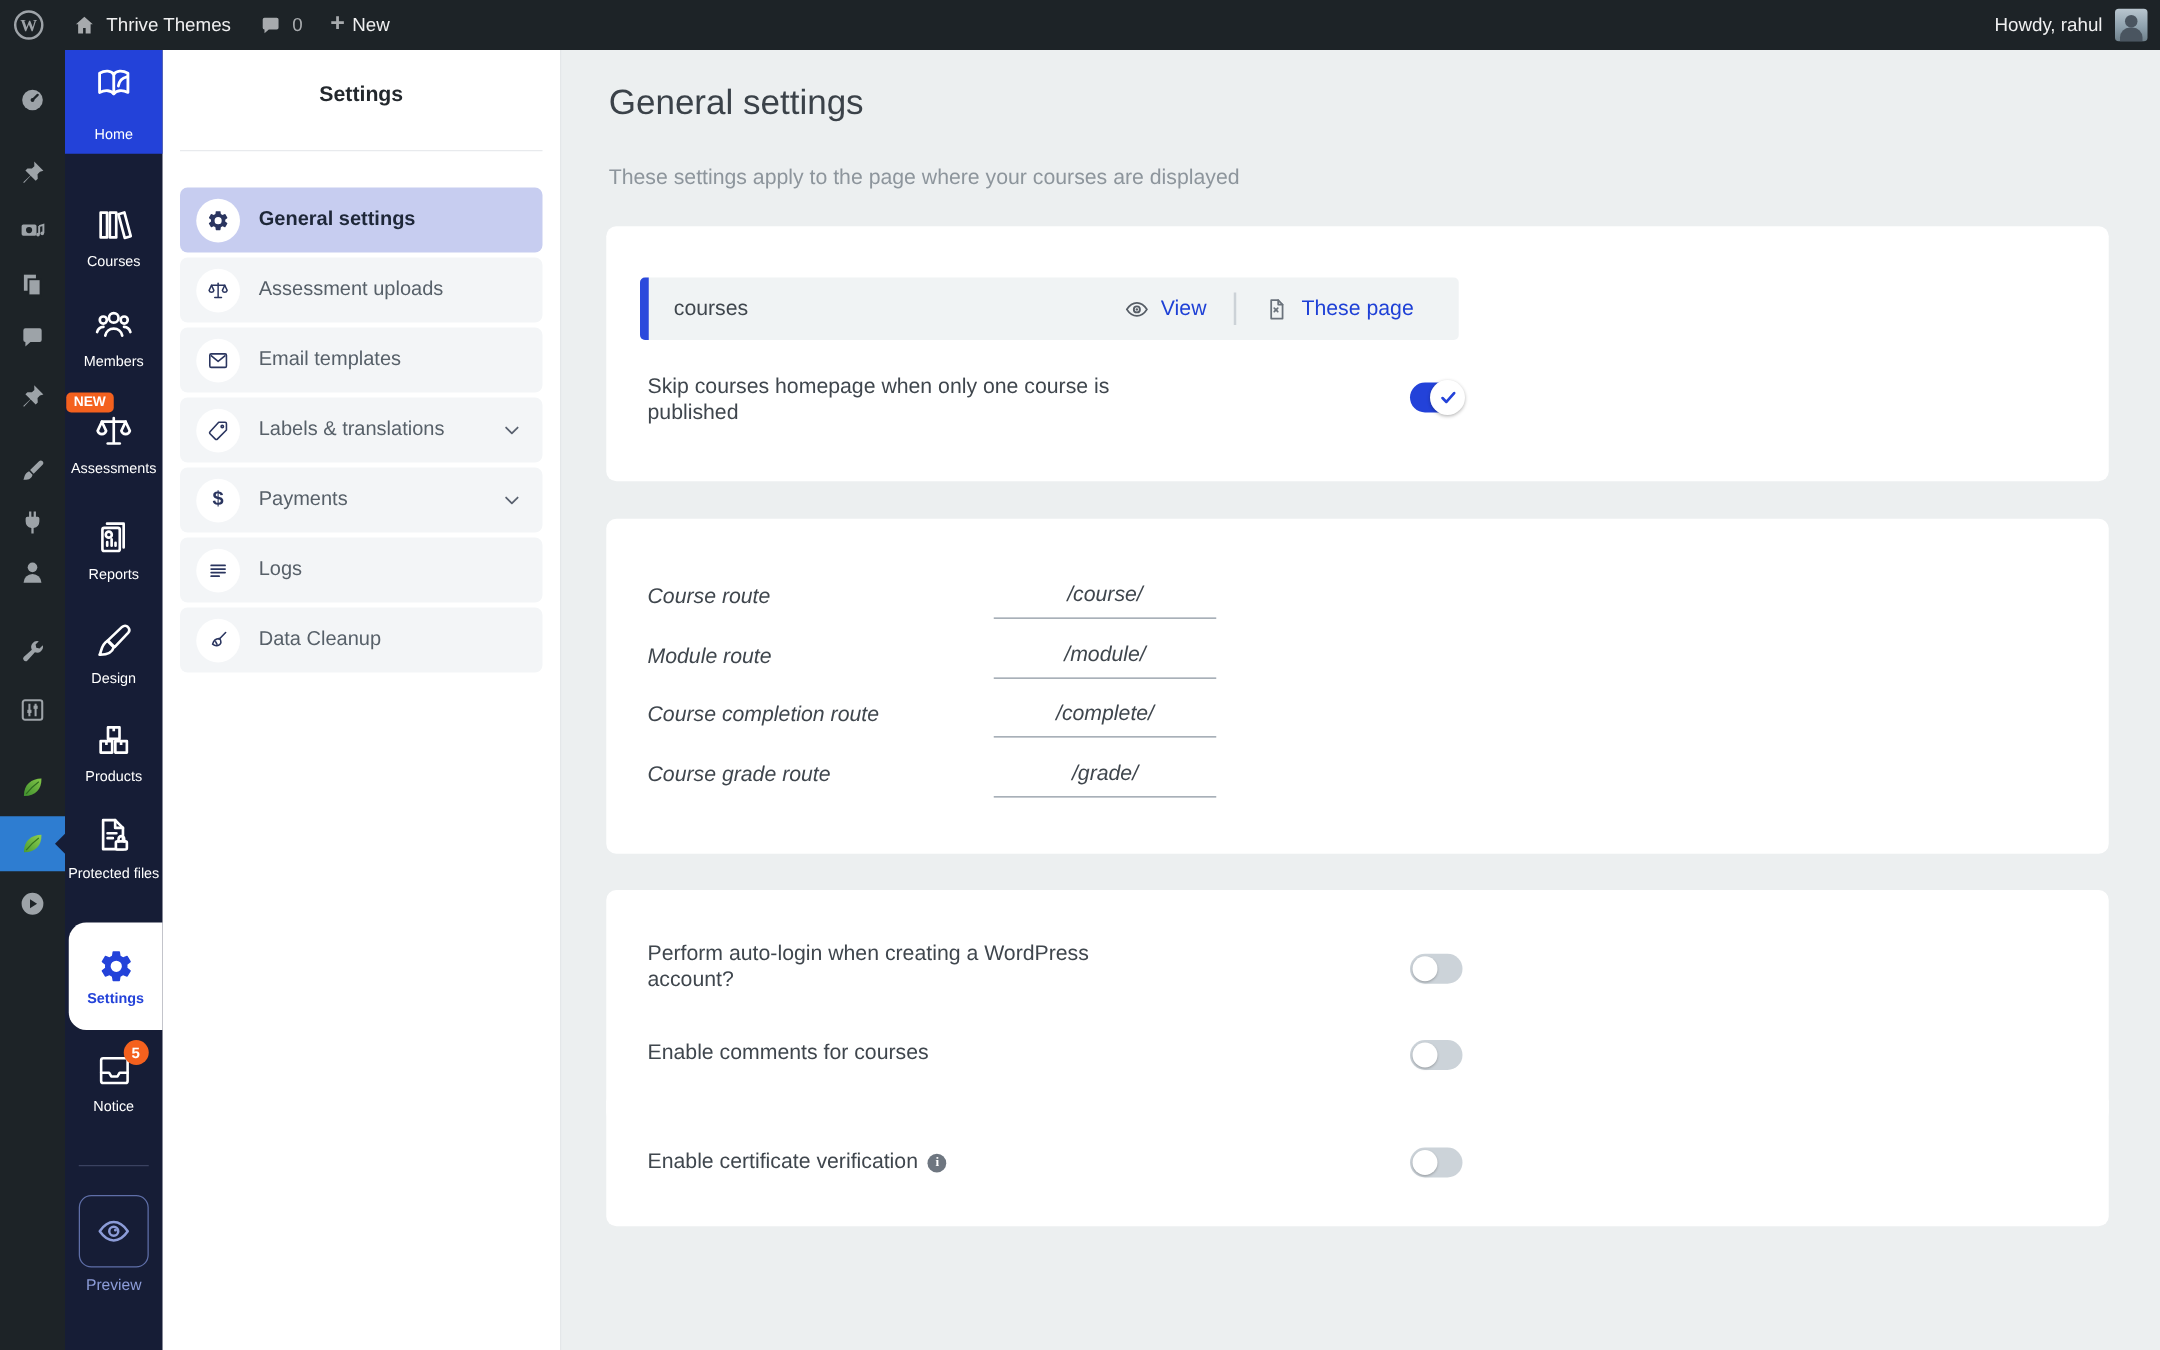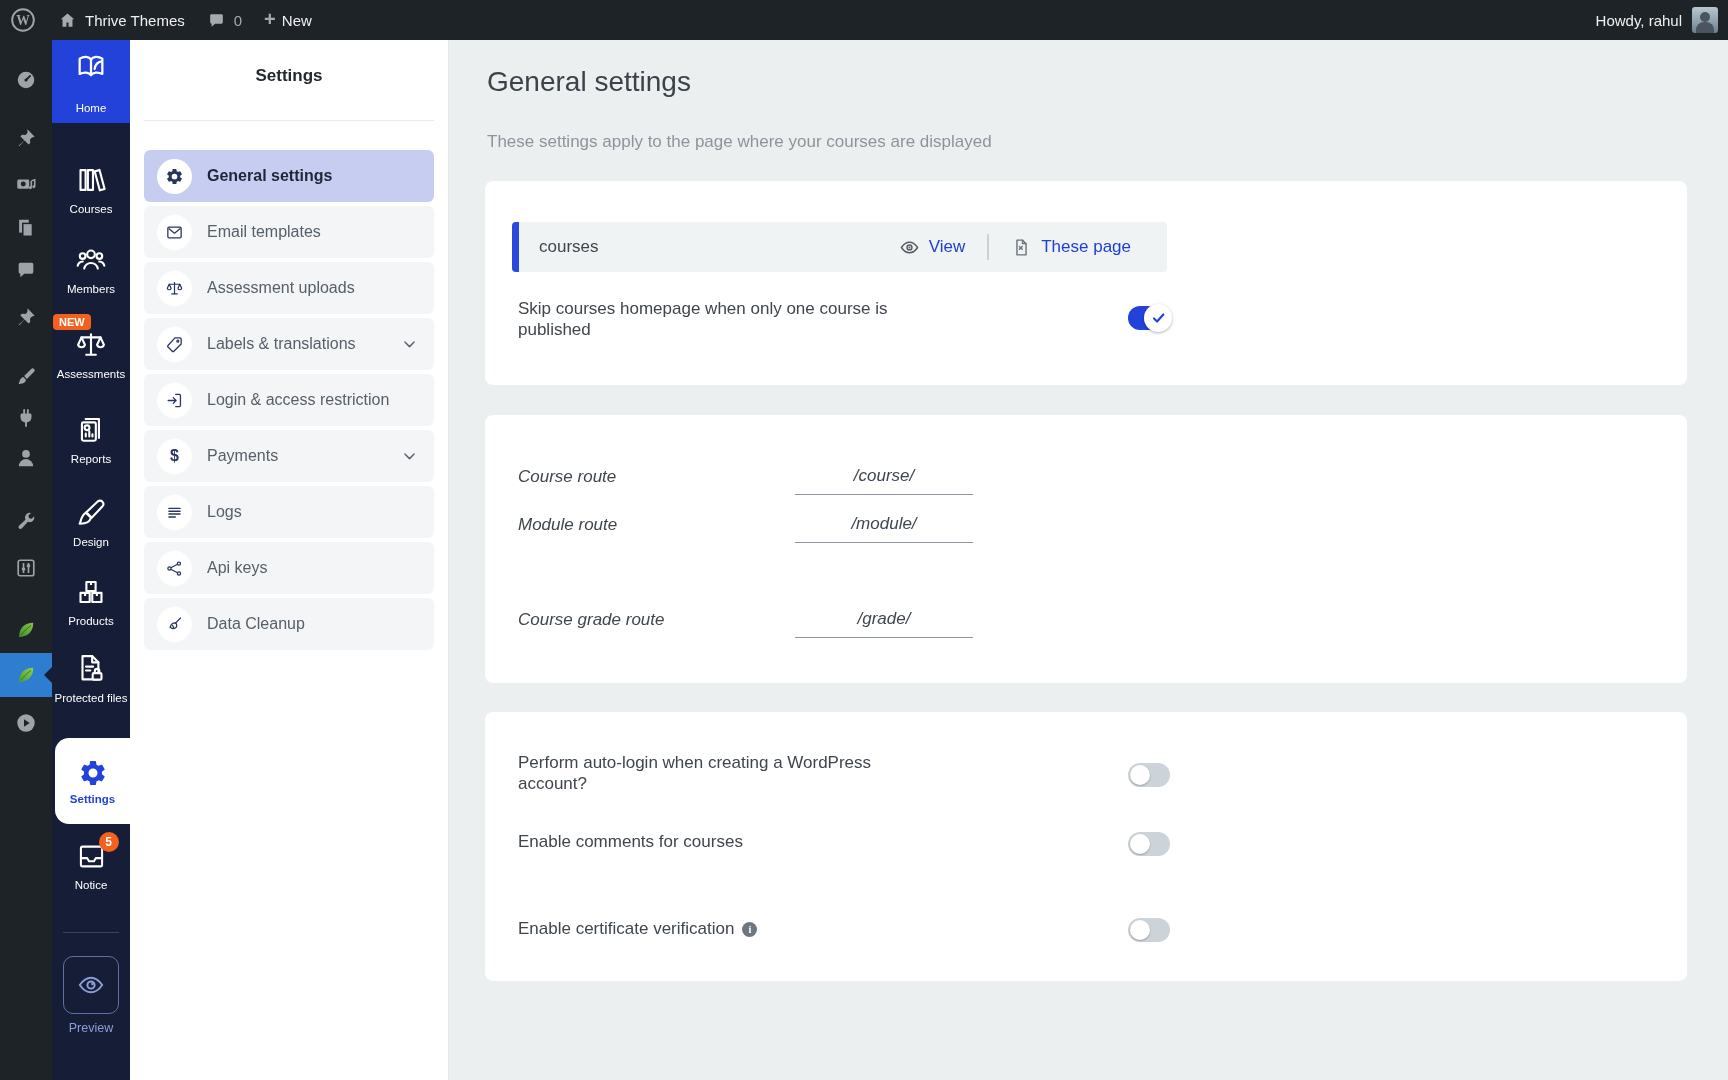--- a/index.html
+++ b/index.html
@@ -332,94 +332,74 @@
         <span class="mi-circle">
           <svg viewBox="0 0 24 24">
             <path fill="#2a355f" d="M19.14 12.94c.04-.3.06-.61.06-.94s-.02-.64-.07-.94l2.03-1.58a.49.49 0 0 0 .12-.61l-1.92-3.32a.49.49 0 0 0-.59-.22l-2.39.96c-.5-.38-1.03-.7-1.62-.94l-.36-2.54a.48.48 0 0 0-.48-.41h-3.84c-.24 0-.43.17-.47.41l-.36 2.54c-.59.24-1.13.57-1.62.94l-2.39-.96a.49.49 0 0 0-.59.22L2.74 8.87c-.12.21-.08.47.12.61l2.03 1.58c-.05.3-.09.63-.09.94s.02.64.07.94l-2.03 1.58a.49.49 0 0 0-.12.61l1.92 3.32c.12.22.37.29.59.22l2.39-.96c.5.38 1.03.7 1.62.94l.36 2.54c.05.24.24.41.48.41h3.84c.24 0 .44-.17.47-.41l.36-2.54c.59-.24 1.13-.56 1.62-.94l2.39.96c.22.08.47 0 .59-.22l1.92-3.32a.49.49 0 0 0-.12-.61l-2.01-1.58zM12 15.6A3.6 3.6 0 1 1 12 8.4a3.6 3.6 0 0 1 0 7.2z"></path>
           </svg>
         </span>
         <span class="mi-label">General settings</span>
       </div>
 
       <div class="menu-item">
         <span class="mi-circle">
-          <svg viewBox="0 0 24 24" fill="none" stroke="#2a355f" stroke-width="1.6" stroke-linejoin="round">
-            <rect x="3.6" y="5.2" width="16.8" height="13.6" rx="1.4"></rect>
-              <path d="M4.6 6.8 12 12.8l7.4-6"></path>
-          </svg>
-        </span>
-        <span class="mi-label">Email templates</span>
-      </div>
-
-      <div class="menu-item">
-        <span class="mi-circle">
           <svg viewBox="0 0 24 24" fill="none" stroke="#2a355f" stroke-width="1.5" stroke-linecap="round" stroke-linejoin="round">
             <path d="M12 4.5v14"></path>
               <path d="M8.6 18.9h6.8"></path>
               <path d="M5.3 6.6h13.4"></path>
             <path d="M2.9 11.8 5.3 6.6l2.4 5.2a2.5 2.5 0 0 1-4.8 0z"></path>
             <path d="M16.3 11.8 18.7 6.6l2.4 5.2a2.5 2.5 0 0 1-4.8 0z"></path>
           </svg>
         </span>
         <span class="mi-label">Assessment uploads</span>
       </div>
 
       <div class="menu-item">
         <span class="mi-circle">
           <svg viewBox="0 0 24 24" fill="none" stroke="#2a355f" stroke-width="1.6" stroke-linejoin="round">
+            <rect x="3.6" y="5.2" width="16.8" height="13.6" rx="1.4"></rect>
+              <path d="M4.6 6.8 12 12.8l7.4-6"></path>
+          </svg>
+        </span>
+        <span class="mi-label">Email templates</span>
+      </div>
+
+      <div class="menu-item">
+        <span class="mi-circle">
+          <svg viewBox="0 0 24 24" fill="none" stroke="#2a355f" stroke-width="1.6" stroke-linejoin="round">
             <path d="M12.6 3.6H19a1.4 1.4 0 0 1 1.4 1.4v6.4l-9.2 9.2a1.4 1.4 0 0 1-2 0l-5.4-5.4a1.4 1.4 0 0 1 0-2z"></path>
             <circle cx="16.2" cy="7.8" r="1.2"></circle>
           </svg>
         </span>
         <span class="mi-label">Labels &amp; translations</span>
         <svg class="mi-chevron" viewBox="0 0 24 24" fill="none" stroke="#5a6270" stroke-width="2" stroke-linecap="round" stroke-linejoin="round">
           <path d="M5.5 8.5 12 15l6.5-6.5"></path>
         </svg>
       </div>
 
-      <div class="menu-item">
-        <span class="mi-circle">
-          <svg viewBox="0 0 24 24" fill="none" stroke="#2a355f" stroke-width="1.6" stroke-linecap="round" stroke-linejoin="round">
-            <path d="M13.5 4.4h4.6a1.4 1.4 0 0 1 1.4 1.4v12.4a1.4 1.4 0 0 1-1.4 1.4h-4.6"></path>
-            <path d="M4 12h9.6M10.4 8.4 14 12l-3.6 3.6"></path>
-          </svg>
-        </span>
-        <span class="mi-label">Login &amp; access restriction</span>
-      </div>
 
       <div class="menu-item">
         <span class="mi-circle">
           <span style="color:#2a355f;font-size:16px;font-weight:600">$</span>
         </span>
         <span class="mi-label">Payments</span>
         <svg class="mi-chevron" viewBox="0 0 24 24" fill="none" stroke="#5a6270" stroke-width="2" stroke-linecap="round" stroke-linejoin="round">
           <path d="M5.5 8.5 12 15l6.5-6.5"></path>
         </svg>
       </div>
 
       <div class="menu-item">
         <span class="mi-circle">
           <svg viewBox="0 0 24 24" fill="none" stroke="#2a355f" stroke-width="1.8" stroke-linecap="round">
             <path d="M5 6.8h14M5 10.4h14M5 14h14M5 17.6h8"></path>
           </svg>
         </span>
         <span class="mi-label">Logs</span>
       </div>
 
-      <div class="menu-item">
-        <span class="mi-circle">
-          <svg viewBox="0 0 24 24" fill="none" stroke="#2a355f" stroke-width="1.6">
-            <circle cx="5.6" cy="12" r="2"></circle>
-              <circle cx="17.6" cy="5.8" r="2"></circle>
-              <circle cx="17.6" cy="18.2" r="2"></circle>
-            <path d="M7.4 11 15.8 6.7M7.4 13 15.8 17.3"></path>
-          </svg>
-        </span>
-        <span class="mi-label">Api keys</span>
-      </div>
 
       <div class="menu-item">
         <span class="mi-circle">
           <svg viewBox="0 0 24 24" fill="none" stroke="#2a355f" stroke-width="1.6" stroke-linecap="round" stroke-linejoin="round">
             <path d="M19.6 3.8 13 10.6"></path>
             <path d="M13.6 10c-3.3-.3-6 1.5-7.2 5.6 2 1.6 5.1 1.8 7.1.4 1.6-1.1 1.9-3.4.1-6z"></path>
             <path d="M9.6 13.2l1.3 2.6"></path>
           </svg>
         </span>
         <span class="mi-label">Data Cleanup</span>
@@ -468,20 +448,24 @@
 
     <div class="card" id="card-routes">
       <div class="route-row" style="top:44px">
         <span class="route-label">Course route</span>
         <span class="route-field">/course/</span>
       </div>
       <div class="route-row" style="top:92px">
         <span class="route-label">Module route</span>
         <span class="route-field">/module/</span>
       </div>
+      <div class="route-row" style="top:139px">
+        <span class="route-label">Course completion route</span>
+        <span class="route-field">/complete/</span>
+      </div>
       <div class="route-row" style="top:187px">
         <span class="route-label">Course grade route</span>
         <span class="route-field">/grade/</span>
       </div>
     </div>
 
     <div class="card" id="card-options">
       <div class="opt-label" style="top:40px">Perform auto-login when creating a WordPress account?</div>
       <div class="toggle off" style="top:51px">
         <span class="knob"></span>

